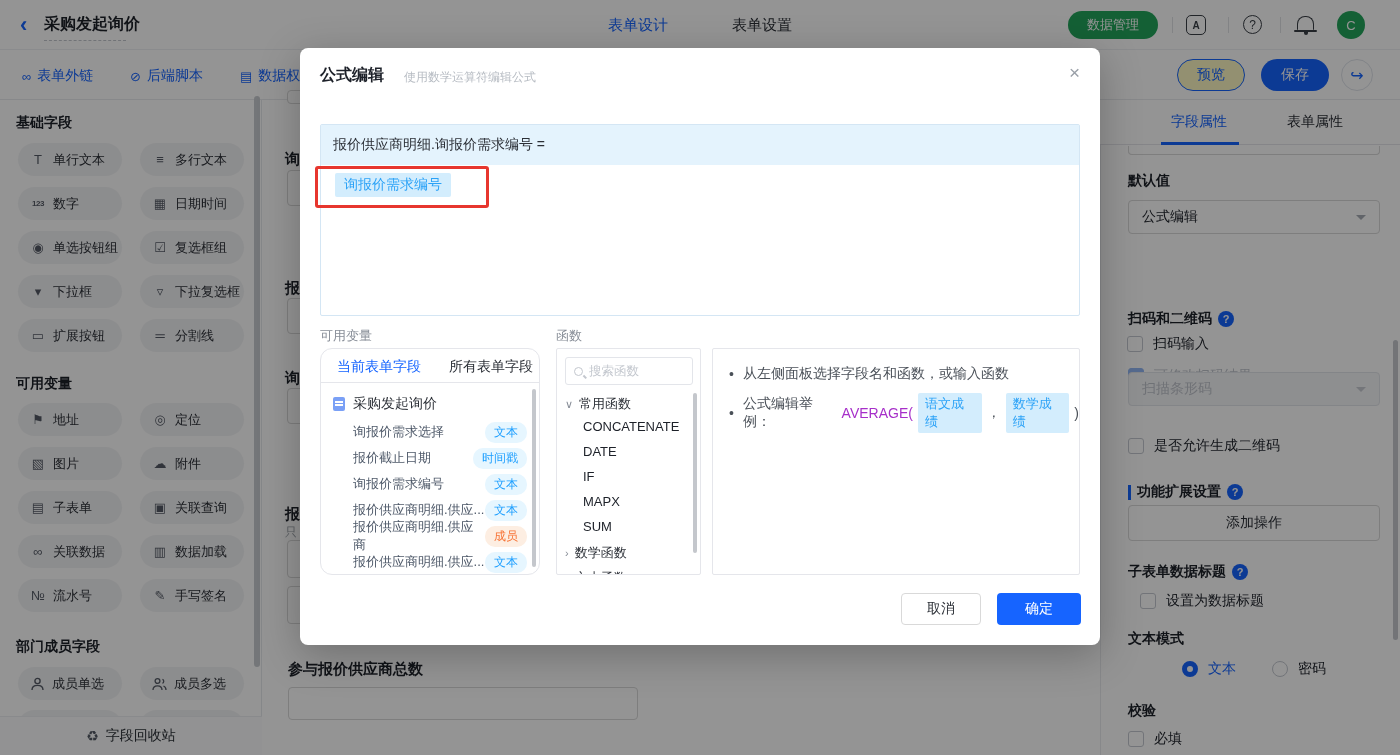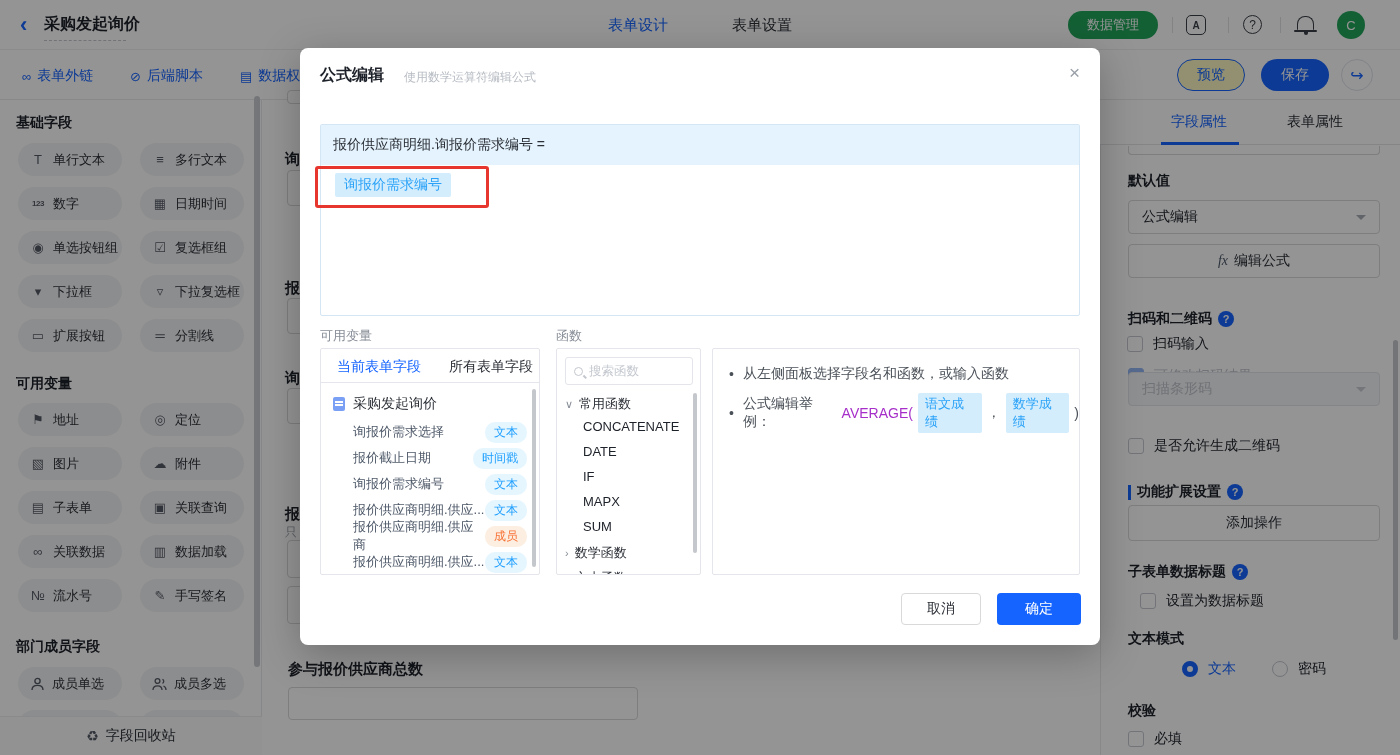--- a/index.html
+++ b/index.html
@@ -66,21 +66,21 @@
   .dim{left:0;top:0;width:1400px;height:755px;background:rgba(0,0,0,0.42);z-index:10;}
   
   .modal{left:300px;top:48px;width:800px;height:597px;background:#fff;border-radius:8px;box-shadow:0 10px 40px rgba(0,0,0,.25);z-index:20;}
   .m-title{left:20px;top:17px;font-size:16px;font-weight:600;color:#1d2129;}
   .m-sub{left:104px;top:21px;font-size:12px;color:#b7bcc3;}
   .m-close{right:20px;top:14px;font-size:19px;color:#9aa0a8;cursor:pointer;}
   .f-box{left:20px;top:76px;width:760px;height:192px;border:1px solid #d4e6f4;border-radius:2px;background:#fff;}
   .f-head{left:0;top:0;width:758px;height:40px;background:#e4f3fd;display:flex;align-items:center;padding-left:12px;font-size:14px;color:#2b2f36;}
   .chip{display:inline-block;background:#d3edfd;color:#2ba2f7;font-size:14px;padding:3px 9px;border-radius:2px;cursor:pointer;}
   .panel-label{font-size:13px;color:#878d97;}
-  .v-box{left:20px;top:300px;width:220px;height:227px;border:1px solid #e5e6eb;border-radius:2px;overflow:hidden;}
+  .v-box{left:20px;top:300px;width:220px;height:227px;border:1px solid #e5e6eb;border-radius:12px;overflow:hidden;}
   .v-tabs{left:0;top:0;width:218px;height:34px;border-bottom:1px solid #e5e6eb;}
   .v-tab{top:9px;font-size:14px;cursor:pointer;}
   .tree-root{left:12px;top:46px;display:flex;align-items:center;gap:8px;font-size:14px;color:#2b2f36;}
   .doc-ico{width:12px;height:14px;background:#7aa0f6;border-radius:2px;position:relative;}
   .doc-ico::after{content:"";position:absolute;left:2px;top:4px;width:8px;height:1.5px;background:#fff;box-shadow:0 3px 0 #fff;}
   .tree-item{left:32px;width:174px;height:26px;display:flex;align-items:center;justify-content:space-between;font-size:13px;color:#4e5969;cursor:pointer;}
   .badge{font-size:12px;padding:2px 9px;border-radius:10px;white-space:nowrap;}
   .badge.blue{background:#e6f6ff;color:#1e9fff;}
   .badge.orange{background:#fdeee2;color:#f77234;}
   .vb-thumb{right:3px;top:40px;width:4px;height:178px;border-radius:2px;background:#c4c7cc;}
@@ -271,24 +271,20 @@
   <div class="abs rtab-underline"></div>
   <div class="abs" style="left:1128px;top:146px;width:252px;height:9px;border:1px solid #d9d9d9;border-top:none;border-radius:0 0 4px 4px;"></div>
 
   <div class="abs r-head" style="left:1128px;top:172px;">
       <span>默认值</span>
     </div>
   <div class="abs r-select" style="top:200px;">
     <span>公式编辑</span>
     <span class="caret"></span>
   </div>
-  <div class="abs r-btn" style="top:244px;">
-    <span class="fx">fx</span>
-    <span>编辑公式</span>
-  </div>
 
   <div class="abs r-head" style="left:1128px;top:310px;">
     <span>扫码和二维码</span>
       <span class="qbadge">?</span>
   </div>
   <div class="abs cb-row" style="left:1127px;top:335px;">
     <span class="cb"></span>
     <span>扫码输入</span>
   </div>
   <div class="abs cb-row disabled" style="left:1128px;top:367px;">

